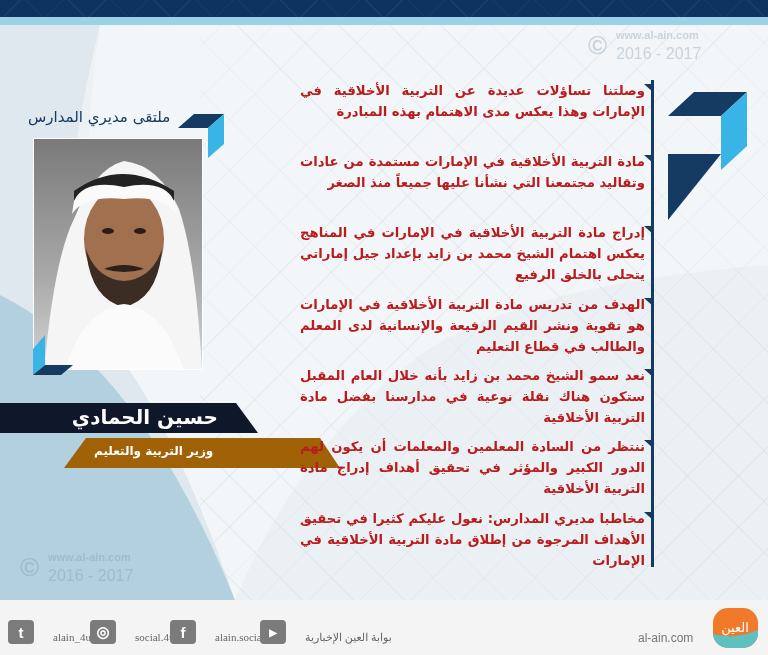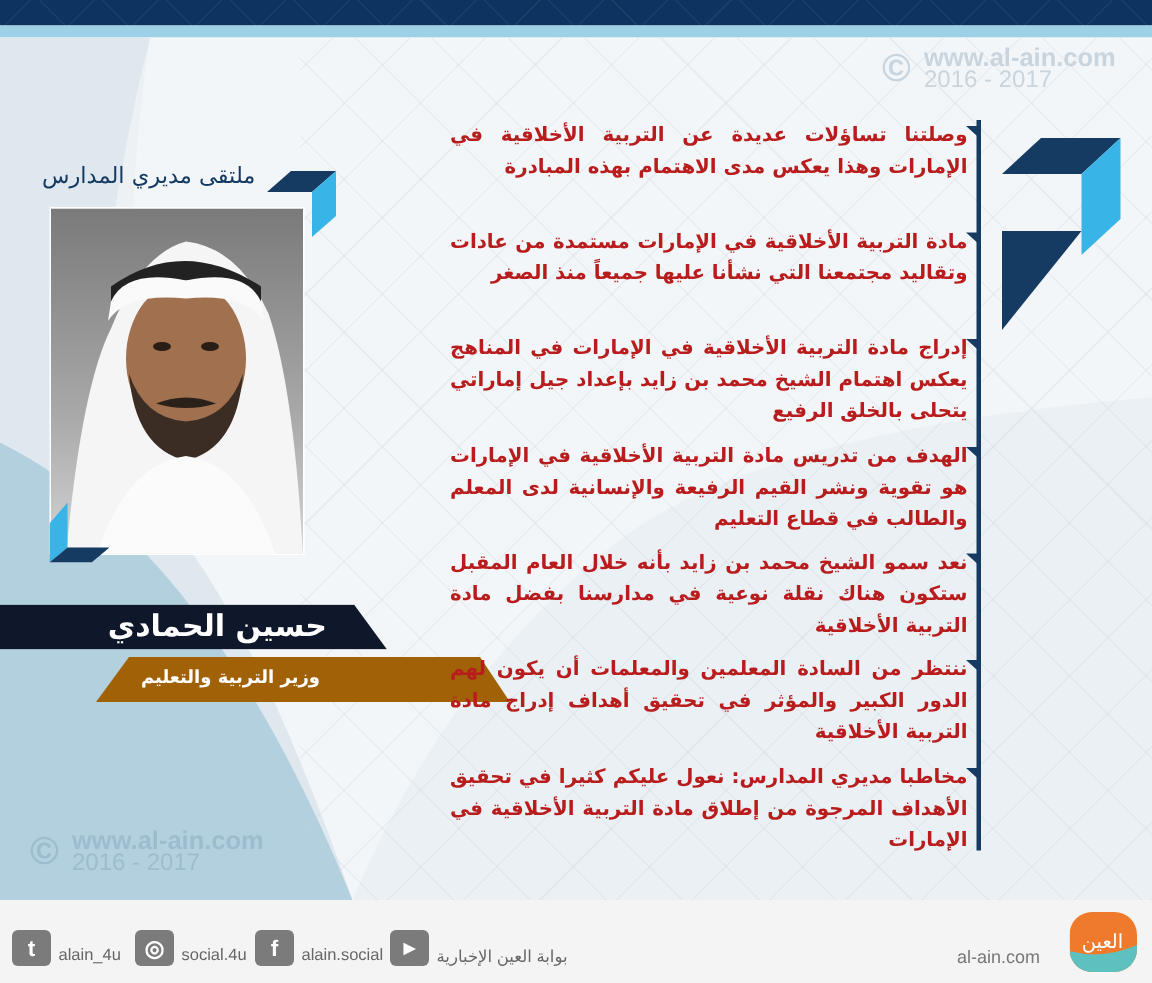--- a/index.html
+++ b/index.html
@@ -13,21 +13,21 @@
   .topstripe { position:absolute; left:0; top:17px; width:768px; height:8px; background:#9dd1e8; }
 
   .canvas { position:absolute; left:0; top:25px; width:768px; height:575px; background:#edf1f4; overflow:hidden; }
   .bg-left { position:absolute; left:0; top:0; width:768px; height:575px; }
   .bg-pattern { position:absolute; left:200px; top:0; width:568px; height:575px;
     background: repeating-linear-gradient(45deg, rgba(200,210,220,0.25) 0 1px, transparent 1px 36px),
                 repeating-linear-gradient(-45deg, rgba(200,210,220,0.25) 0 1px, transparent 1px 36px); }
 
   .watermark { position:absolute; color:#c8d4de; font-family:"Liberation Sans", sans-serif; font-weight:bold; line-height:1; }
   .watermark .copy { font-size:26px; position:absolute; left:0; top:2px; }
-  .watermark .url { font-size:17px; position:absolute; left:28px; top:0; }
+  .watermark .url { font-size:11px; position:absolute; left:28px; top:0; }
   .watermark .years { font-size:16px; position:absolute; left:28px; top:16px; font-weight:normal; }
   .wm-top { left:588px; top:30px; width:180px; height:32px; }
   .wm-bottom { left:20px; top:552px; width:200px; height:32px; color:#9dbccd; }
 
   .event-title { position:absolute; left:28px; top:108px; width:150px; text-align:left; color:#163b63; font-size:15px; direction:rtl; }
   .event-marker { position:absolute; left:178px; top:112px; }
 
   .photo { position:absolute; left:33px; top:138px; width:170px; height:232px; background:linear-gradient(180deg,#7a7a7a 0%,#a9a9a9 60%,#d4d4d4 100%); overflow:hidden; border:1px solid #ffffff; }
   .photo-corner { position:absolute; left:33px; top:335px; }
 
@@ -41,21 +41,21 @@
   .vline { position:absolute; left:651px; top:80px; width:3px; height:487px; background:#163b63; }
   .points { position:absolute; left:300px; top:80px; width:345px; }
   .point { position:absolute; right:0; width:345px; text-align:justify; text-align-last:right; direction:rtl; color:#b91c1c; font-size:13.2px; font-weight:bold; line-height:21px; }
   .tri { position:absolute; left:644px; width:0; height:0; border-top:9px solid #163b63; border-left:10px solid transparent; }
 
   .big-logo { position:absolute; left:668px; top:92px; }
 
   .footer { position:absolute; left:0; top:600px; width:768px; height:55px; background:#f4f4f4; }
   .social { position:absolute; top:620px; display:flex; align-items:center; }
   .soc-icon { width:26px; height:24px; background:#7b7b7b; border-radius:4px; color:#fff; font-family:"Liberation Sans", sans-serif; font-weight:bold; display:flex; align-items:center; justify-content:center; font-size:15px; }
-  .soc-label { color:#666; font-size:11px; font-family:Liberation Sans, sans-serif; margin-left:5px; margin-top:10px;text-align:center; }
+  .soc-label { color:#666; font-size:11px; font-family:Liberation Serif, serif; margin-left:19px; margin-top:10px;text-align:center; }
   .site { position:absolute; left:638px; top:631px; font-size:12px; color:#777; font-family:"Liberation Sans", sans-serif; }
   .footer-logo { position:absolute; left:713px; top:608px; width:45px; height:40px; border-radius:15px; overflow:hidden; }
 </style>
 </head>
 <body>
 
 <div class="topbar"></div>
 <div class="topstripe"></div>
 
 <div class="canvas">

